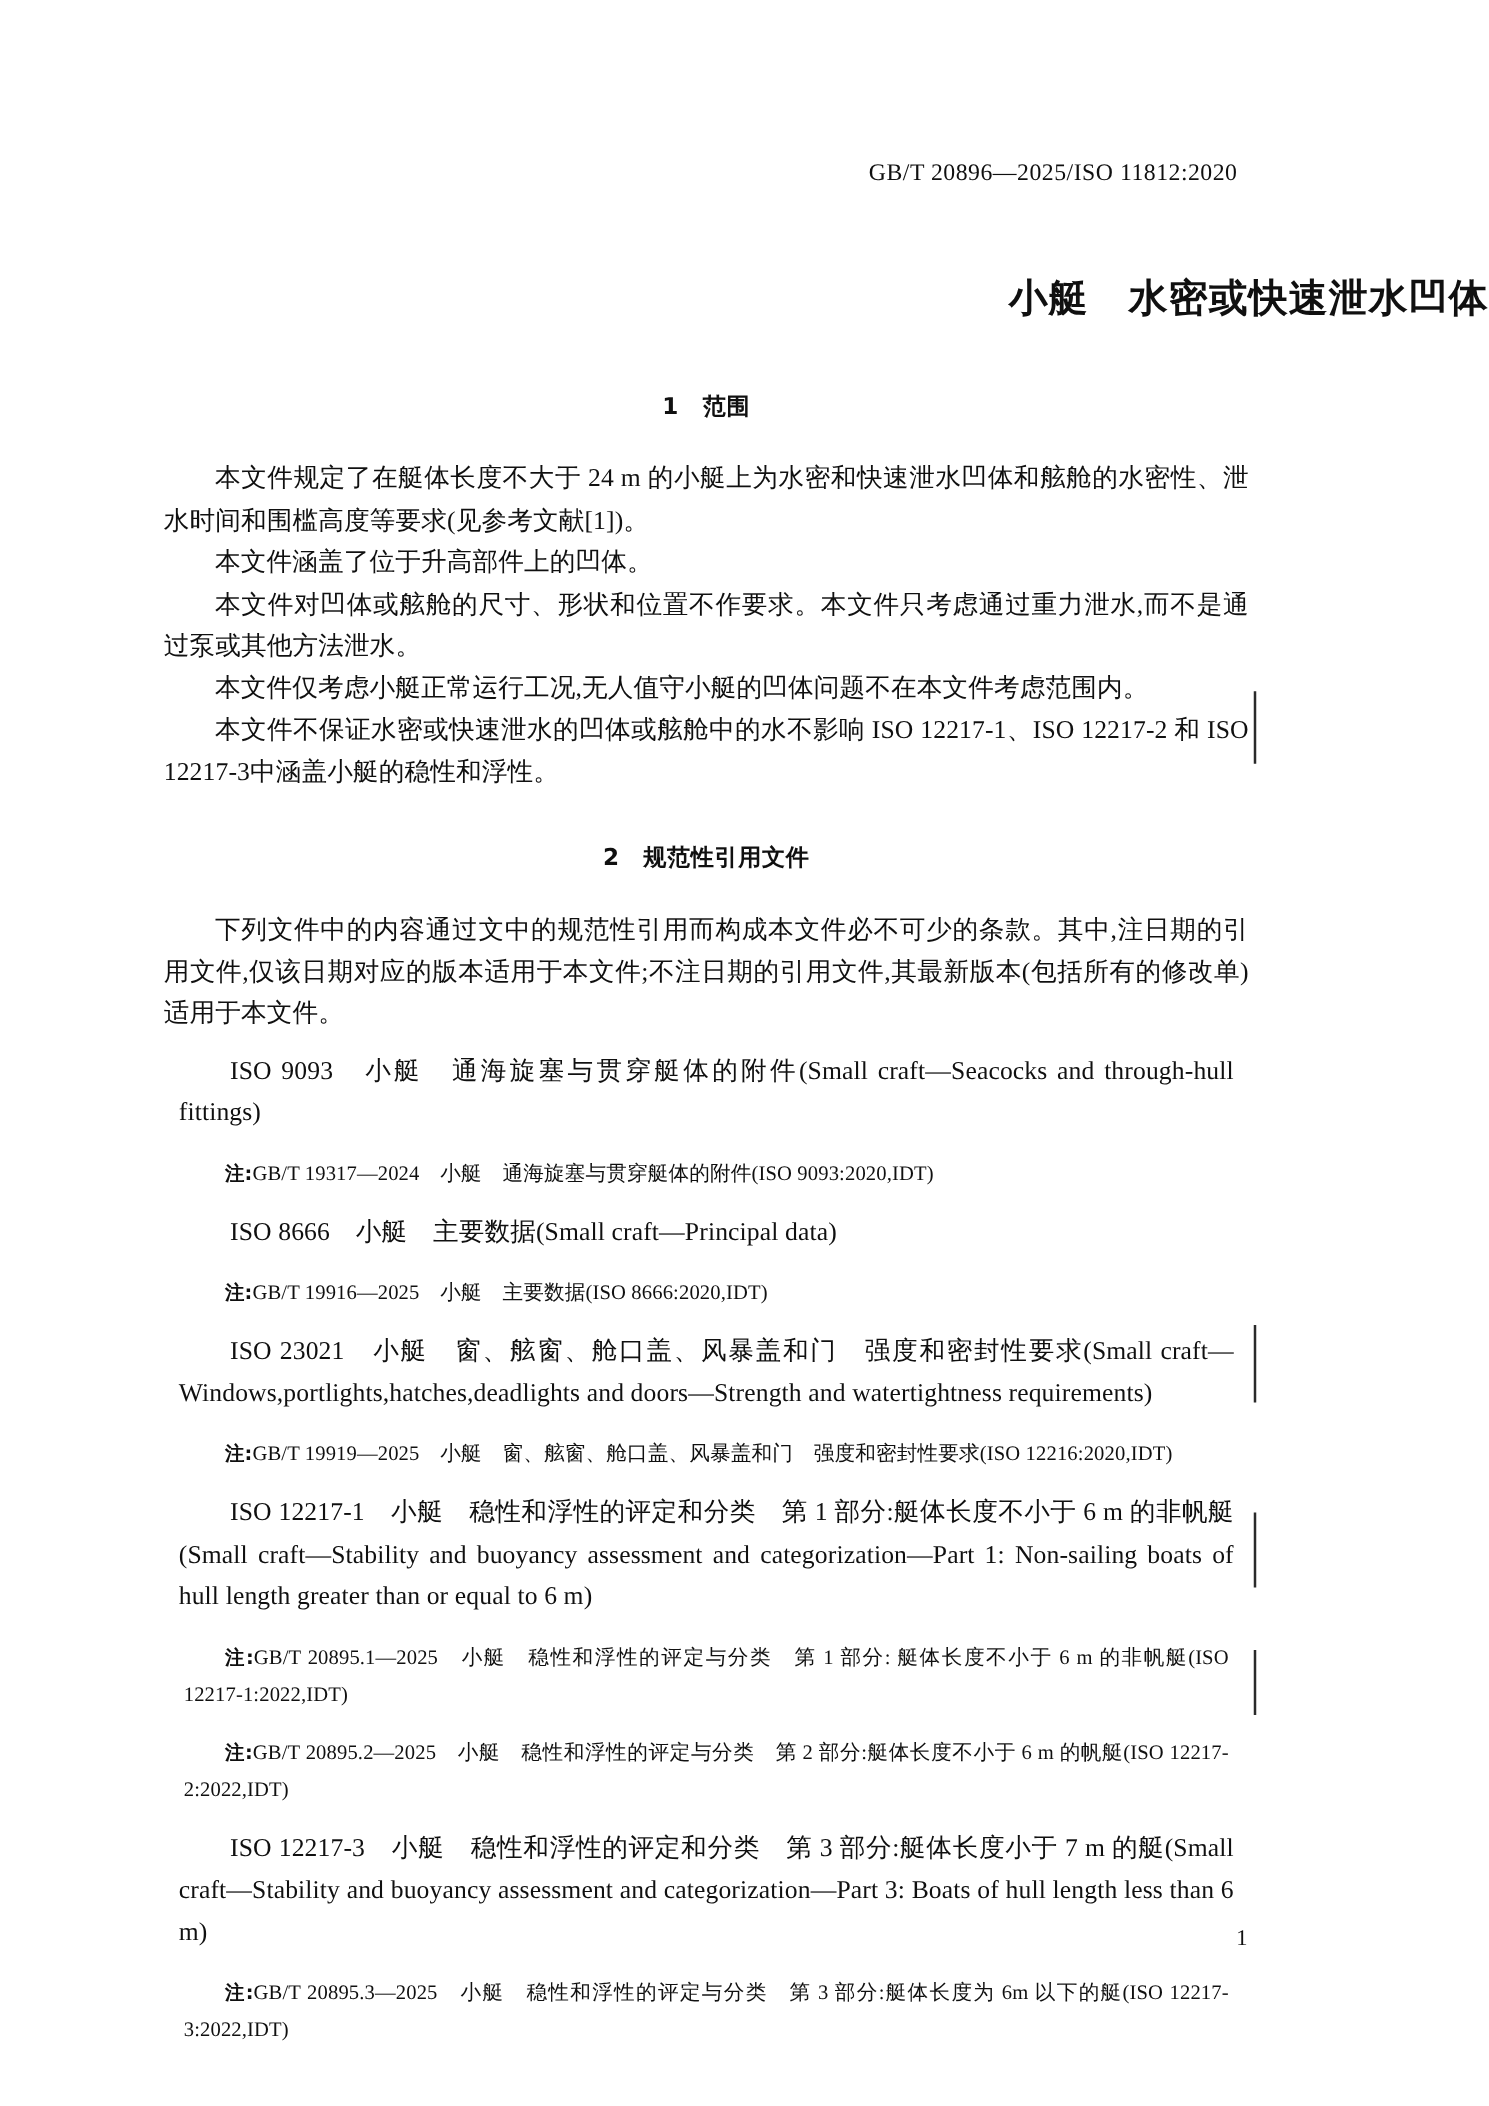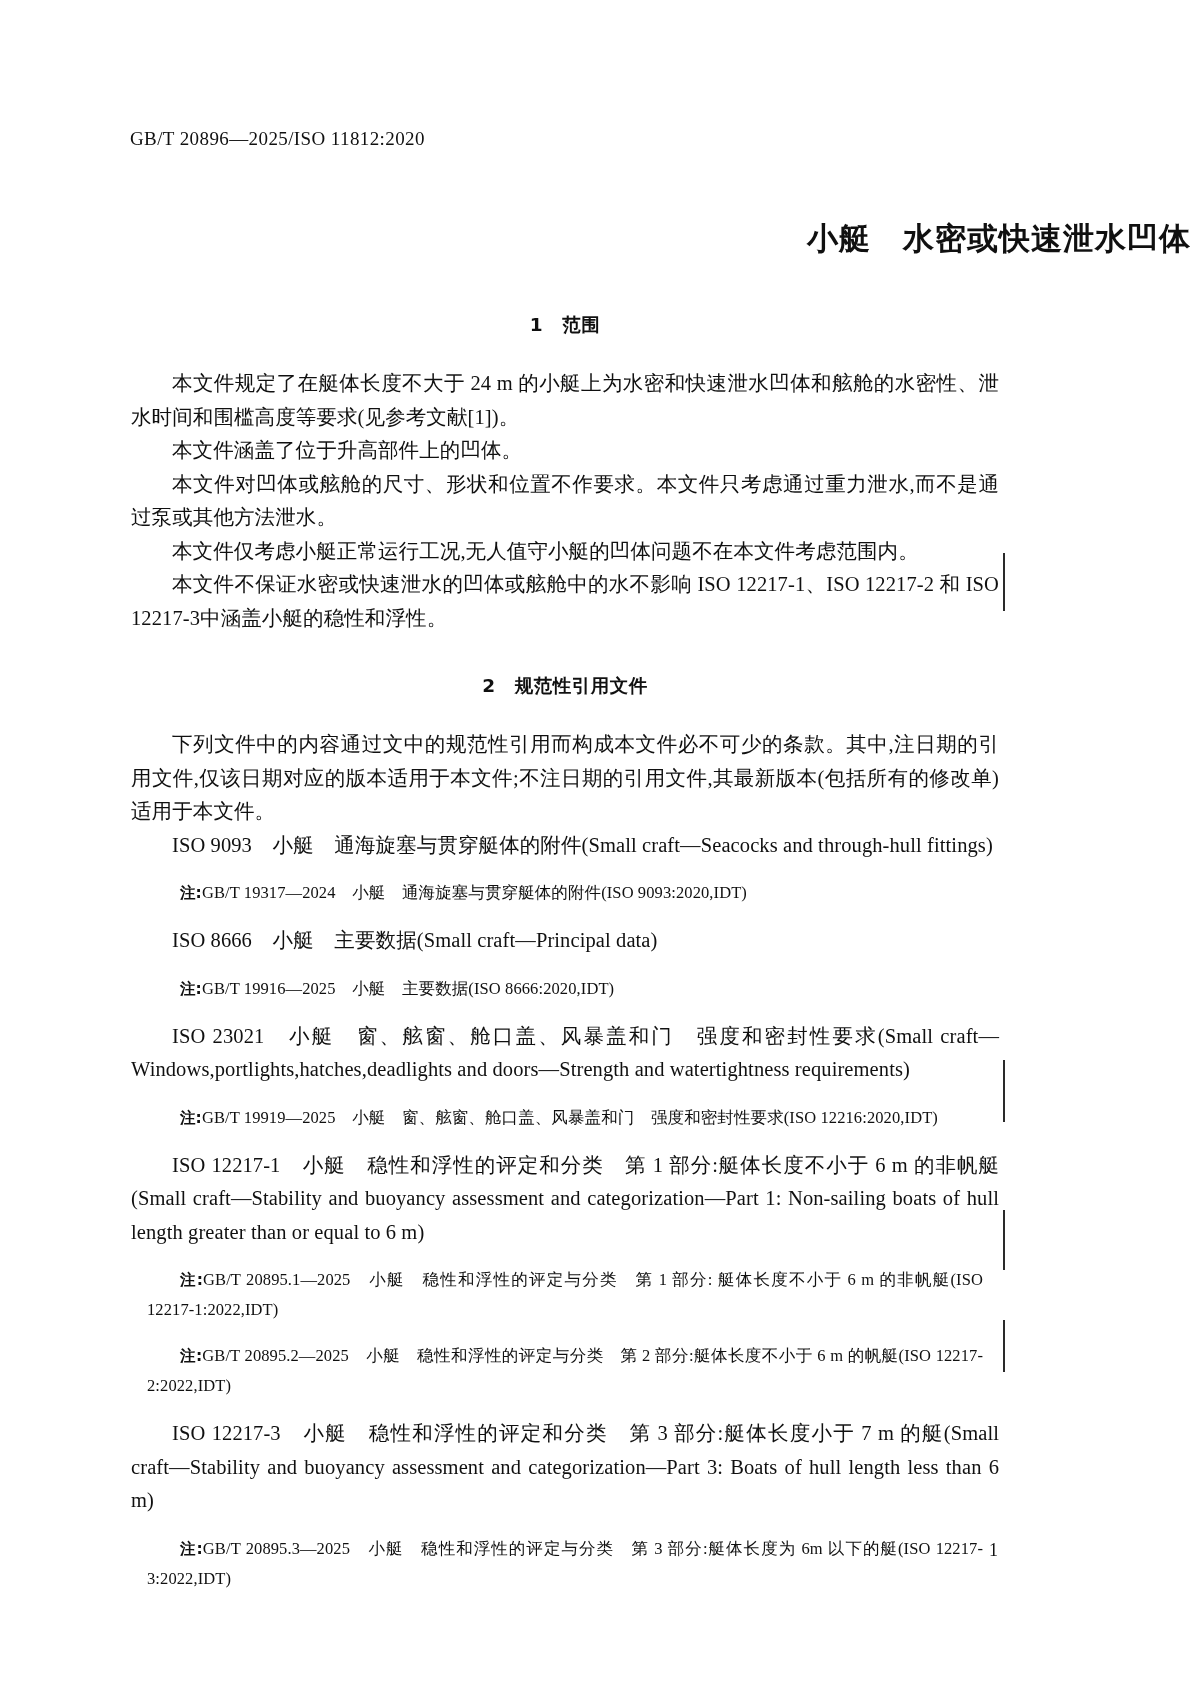--- a/index.html
+++ b/index.html
@@ -20,21 +20,21 @@
     left: 0; top: 0;
     width: 1191px;
     height: 1685px;
   }
   
   .page-header {
     position: absolute;
     top: 128px;
     left: 130px;
     width: 860px;
-    text-align: left;
+    text-align: right;
     font-family: "Liberation Serif", "DejaVu Serif", serif;
     font-size: 19px;
     letter-spacing: 0.4px;
     white-space: nowrap;
   }
 
   
   .doc-title {
     position: absolute;
     top: 218px;
@@ -73,21 +73,21 @@
     text-align: justify;
     text-justify: inter-ideograph;
     text-indent: 2em;
     letter-spacing: 0.1px;
   }
   .gap-after-heading { height: 30px; }
   .gap-before-heading { height: 38px; }
 
   
   p.ref-entry {
-    margin: 0;
+    margin: 12px;
     font-size: 20.5px;
     line-height: 33.5px;
     text-align: justify;
     text-justify: inter-ideograph;
     text-indent: 2em;
     letter-spacing: 0.1px;
   }
   p.ref-note {
     margin: 16px;
     font-size: 16.5px;

